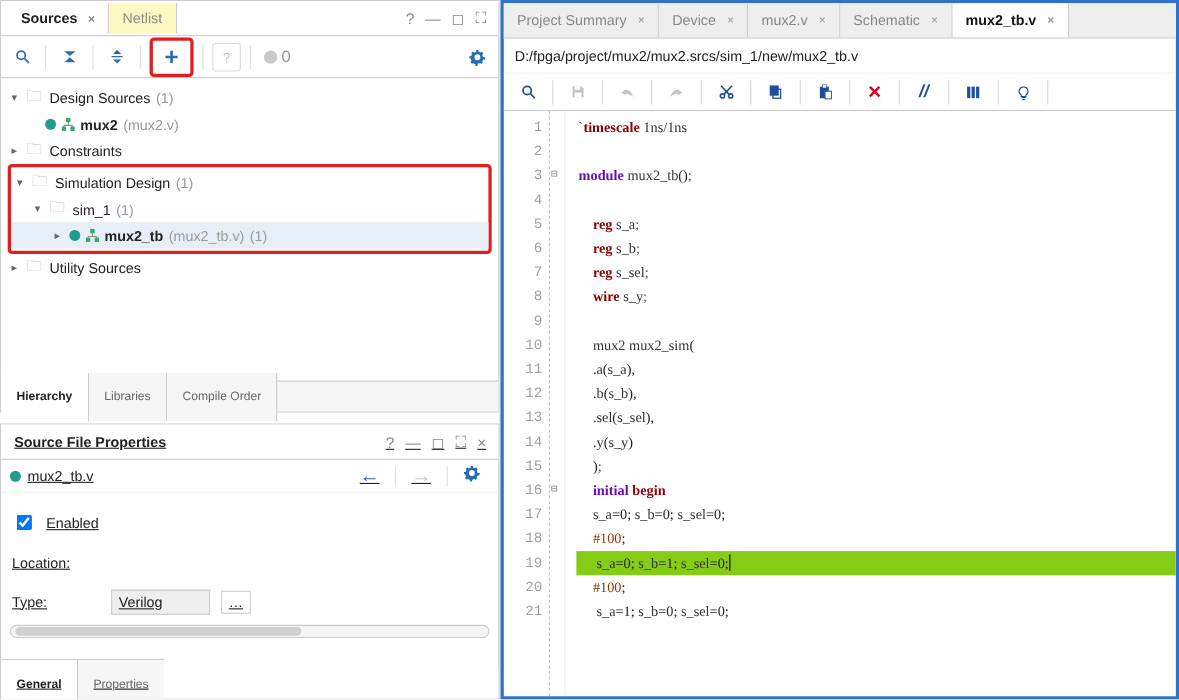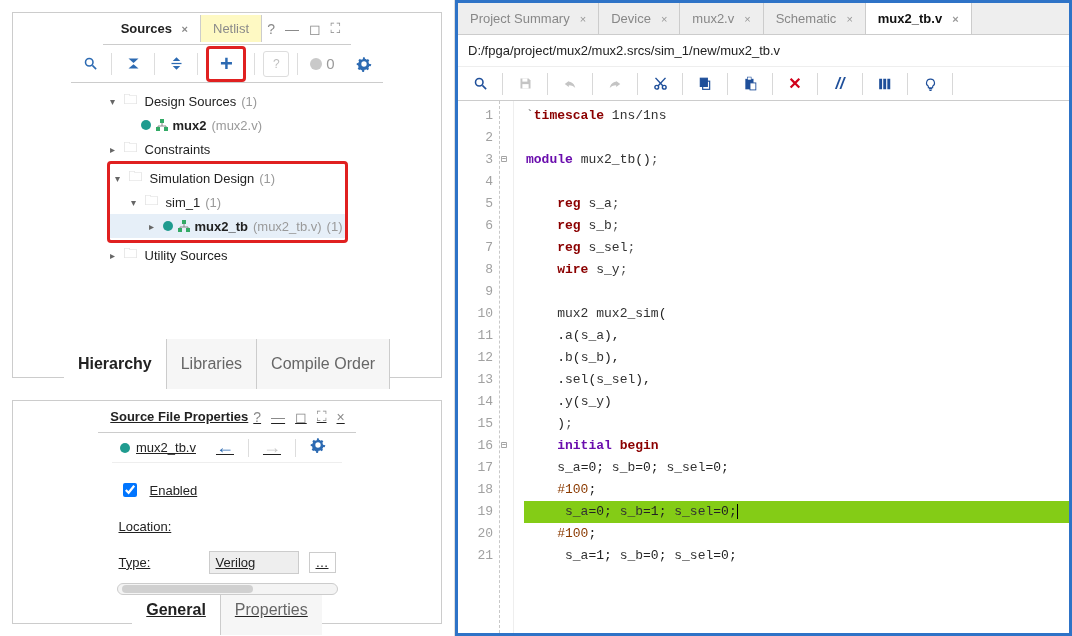--- a/index.html
+++ b/index.html
@@ -2,21 +2,21 @@
 <html><head>
 <meta charset="utf-8">
 <style>
   * { box-sizing: border-box; }
   html, body { margin: 0; padding: 0; height: 100%; font-family: "Segoe UI", Arial, sans-serif; font-size: 13px; color: #222; background: #fff; }
   .app { display: flex; width: 1072px; height: 636px; overflow: hidden; }
   .left-col { width: 455px; display: flex; flex-direction: column; border-right: 1px solid #ddd; }
   .right-col { flex: 1; display: flex; flex-direction: column; border: 3px solid #2e73c7; }
 
   
-  .panel { border: 1px solid #ccc; background: #fff; margin: 12px; display: flex; flex-direction: column; align-items: center; }
+  .panel { border: 1px solid #ccc; background: #fff; margin: 0; display: flex; flex-direction: column; }
   .panel + .panel { margin-top: 10px; }
   .panel-header { display: flex; align-items: center; height: 32px; border-bottom: 1px solid #ccc; background: #fff; padding: 0 6px; }
   .tab { padding: 6px 12px; font-weight: bold; border-right: 1px solid #ccc; background: #fff; }
   .tab.inactive { font-weight: normal; color: #8a8a8a; background: #fef9c3; }
   .tab-close { font-size: 11px; color: #888; margin-left: 6px; cursor: default; }
   .panel-header .spacer { flex: 1; }
   .panel-header .ctrl { color: #8a8a8a; font-size: 14px; padding: 3px 5px; }
 
   .toolbar { display: flex; align-items: center; height: 38px; padding: 0 6px; border-bottom: 1px solid #ccc; gap: 6px; }
   .tb-btn { width: 26px; height: 26px; display: flex; align-items: center; justify-content: center; border-radius: 3px; color: #2c6ab2; font-size: 15px; }
@@ -33,21 +33,21 @@
   .tree-row .hicon svg { display:block; }
   .tree-row .lbl { }
   .tree-row .muted { color: #9a9a9a; }
   .tree-row.bold .lbl { font-weight: bold; }
   .tree-row.selected { background: #e6eff8; }
   .indent-1 { padding-left: 18px; }
   .indent-2 { padding-left: 36px; }
   .sim-highlight { border: 3px solid #e02020; border-radius: 4px; padding: 2px 0; margin: 0 2px; }
 
   .bottom-tabs { display: flex; border-top: 1px solid #ccc; background: #f6f6f6; height: 28px; align-items: center; }
-  .bottom-tabs .btab { padding: 16px 14px; font-size: 16px; border-right: 1px solid #ccc; color: #666; background:#f6f6f6; }
+  .bottom-tabs .btab { padding: 16px 14px; font-size: 11px; border-right: 1px solid #ccc; color: #666; background:#f6f6f6; }
   .bottom-tabs .btab.active { background: #fff; font-weight: bold; color: #222; }
   .btab.pending { border-top: 1px solid #ccc; }
 
   
   .sfp-body { padding: 4px 0 0 0; font-size: 13px; flex:1; overflow:hidden; position:relative; }
   .sfp-row { display: flex; align-items: center; height: 30px; padding: 0 10px; gap: 10px; }
   .sfp-file { display:flex; align-items:center; padding: 4px 8px; border-bottom:1px solid #eee; gap:6px; }
   .sfp-file .dot { width:10px;height:10px;border-radius:50%;background:#1f9b8f; }
   .sfp-file .spacer { flex:1; }
   .sfp-file .nav { font-size:18px; color:#2c6ab2; padding:0 8px; }
@@ -68,21 +68,21 @@
   .ed-toolbar { display:flex; align-items:center; height:34px; padding:0 8px; gap:4px; border-bottom:1px solid #ccc; }
   .ed-btn { width:28px; height:26px; display:flex;align-items:center;justify-content:center; color:#1f4f9a; font-size:16px; }
   .ed-btn.dim { color:#c4c4c4; }
   .ed-btn.red { color:#d0021b; font-weight:bold; }
   .ed-sep { width:1px; height:22px; background:#d8d8d8; margin:0 4px; }
 
   .editor { flex:1; display:flex; overflow:hidden; font-family: Consolas, "Courier New", monospace; font-size:13px; line-height:22px; }
   .gutter { width:42px; text-align:right; padding:4px 6px 4px 0; color:#a1a1a1; border-right:1px dashed #c8c8c8; user-select:none; }
   .fold { width:14px; border-right:1px solid #eee; padding-top:4px; position:relative; }
   .fold .mark { position:absolute; left:1px; font-size:10px; color:#888; }
-  .code { flex:1; padding:4px 0 4px 10px; white-space:pre; overflow:auto; }
+  .code { flex:1; padding:4px 0 4px 10px; white-space:pre; overflow:auto;font-family:Liberation Serif, serif; }
   .tok-punc { color:#555; }
   .tok-kw   { color:#8b0000; font-weight:bold; }
   .tok-kw2  { color:#6a0dad; font-weight:bold; }
   .tok-id   { color:#333; }
   .tok-dir  { color:#8b3a00; }
   .line-hl  { background:#84cc16; }
   .line { height:22px; padding-left:2px; }
   .caret { border-right:1px solid #000; margin-left:0px; }
   .gutter .g { height:22px; }
   .fold-col { position:relative; }

